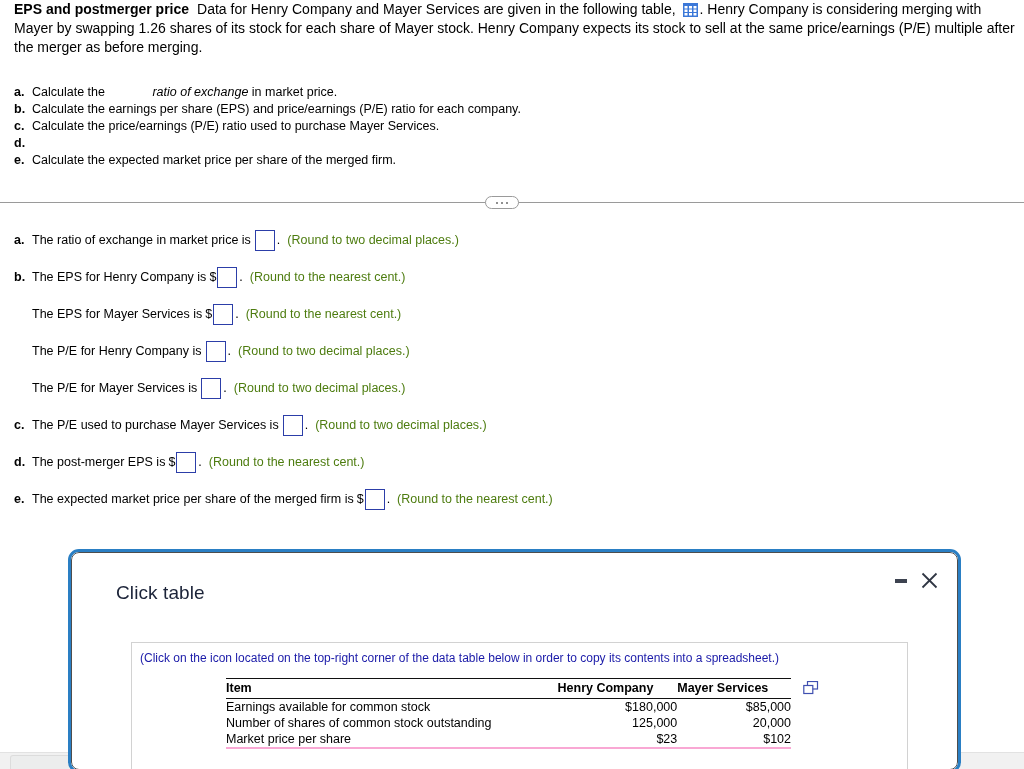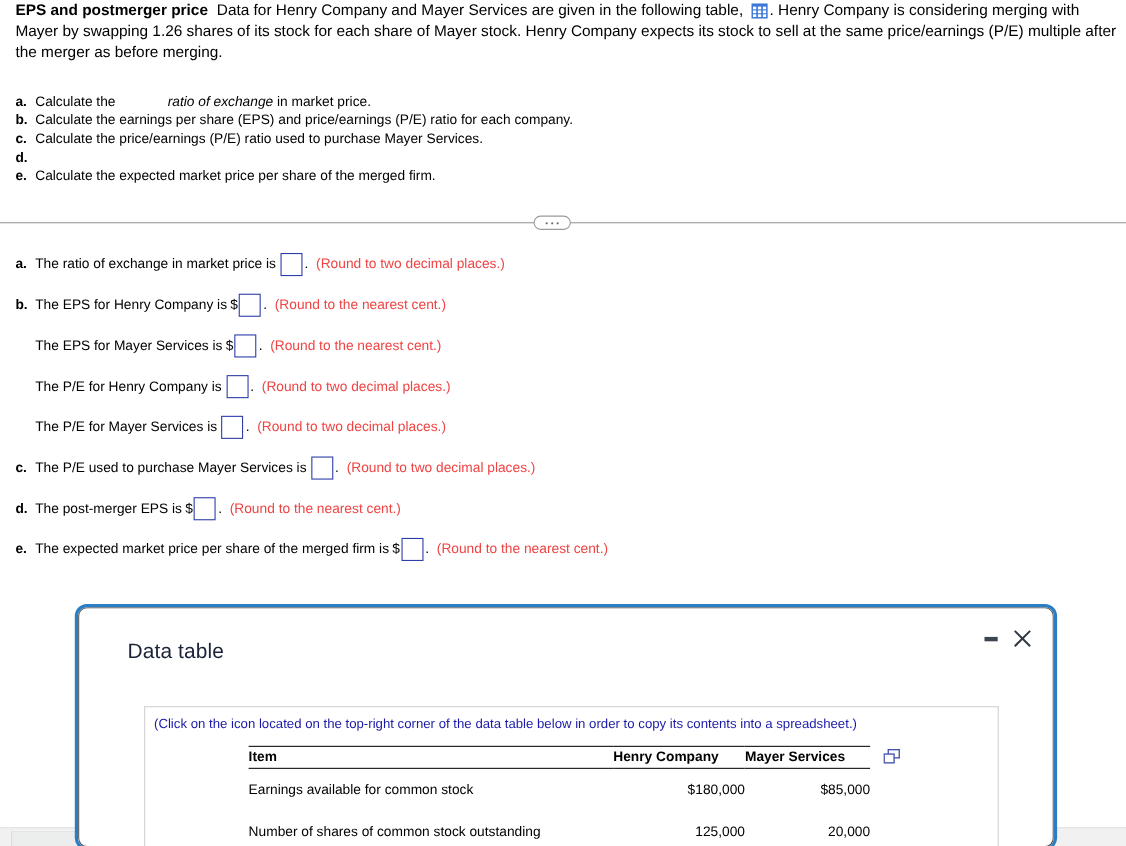--- a/index.html
+++ b/index.html
@@ -124,21 +124,21 @@
     display: inline-block;
     width: 18px;
     height: 19px;
     border: 1px solid #2c3ea8;
     background: #ffffff;
     vertical-align: middle;
     margin: 0 1px;
     flex: 0 0 18px;
   }
   .round-note {
-    color: #ef4444;
+    color: #4d7c0f;
     margin-left: 7px;
   }
   .period { margin-left: 1px; }
 
   
   #backdrop-strip {
     position: absolute;
     left: 0;
     top: 752px;
     width: 1024px;
@@ -251,21 +251,21 @@
     padding: 2px 0 3px 0;
     border-top: 1.5px solid #111;
     border-bottom: 1.5px solid #111;
     text-align: left;
     white-space: nowrap;
   }
   table.data-grid th.col-item {
     text-align: left;
   }
   table.data-grid td {
-    padding: 12px 0;
+    padding: 1px 0;
     text-align: right;
     white-space: nowrap;
   }
   table.data-grid td.col-item {
     text-align: left;
   }
   table.data-grid tr.last-row td {
     border-bottom: 2px solid #f9a8d4;
   }
   .copy-icon-cell {
@@ -405,21 +405,21 @@
 
 </div>
 
 <div id="backdrop-strip"></div>
 <div id="backdrop-left-box"></div>
 <div id="backdrop-divider"></div>
 
 <div id="data-table-dialog">
   <div id="dialog-inner-edge"></div>
 
-  <div id="dialog-title">Data table</div>
+  <div id="dialog-title">Click table</div>
 
   <div id="dialog-window-controls">
     <div class="win-btn" id="minimize-button">
       <span class="bar"></span>
     </div>
     <div class="win-btn" id="close-button">
       <svg width="17" height="17" viewBox="0 0 17 17" xmlns="http://www.w3.org/2000/svg">
         <line x1="1.5" y1="1.5" x2="15.5" y2="15.5" stroke="#2f3643" stroke-width="1.8"></line>
         <line x1="15.5" y1="1.5" x2="1.5" y2="15.5" stroke="#2f3643" stroke-width="1.8"></line>
       </svg>

